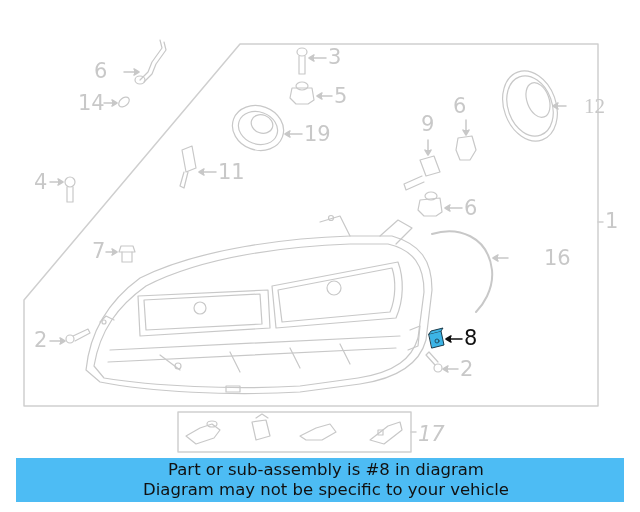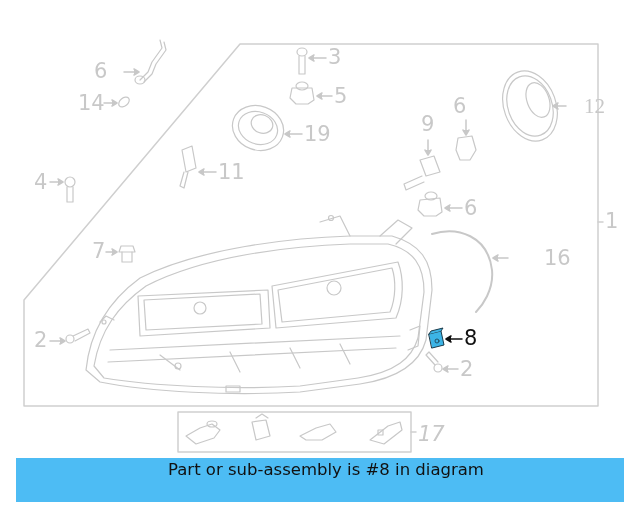--- a/index.html
+++ b/index.html
@@ -184,13 +184,14 @@
 <span class="callout" style="left:584px;top:96px;font-family:Liberation Serif, serif;">12</span>
 <span class="callout" style="left:464px;top:198px;">6</span>
 <span class="callout" style="left:605px;top:211px;">1</span>
 <span class="callout" style="left:510px;top:248px;margin-left:34px;">16</span>
 <span class="callout hl" style="left:464px;top:328px;">8</span>
 <span class="callout" style="left:460px;top:359px;">2</span>
 <span class="callout" style="left:418px;top:424px;font-style:italic;">17</span>
 
 <div id="banner">
   <div>Part or sub-assembly is #8 in diagram</div>
+  <div>Diagram may not be specific to your vehicle</div>
 </div>
 
 </body></html>

